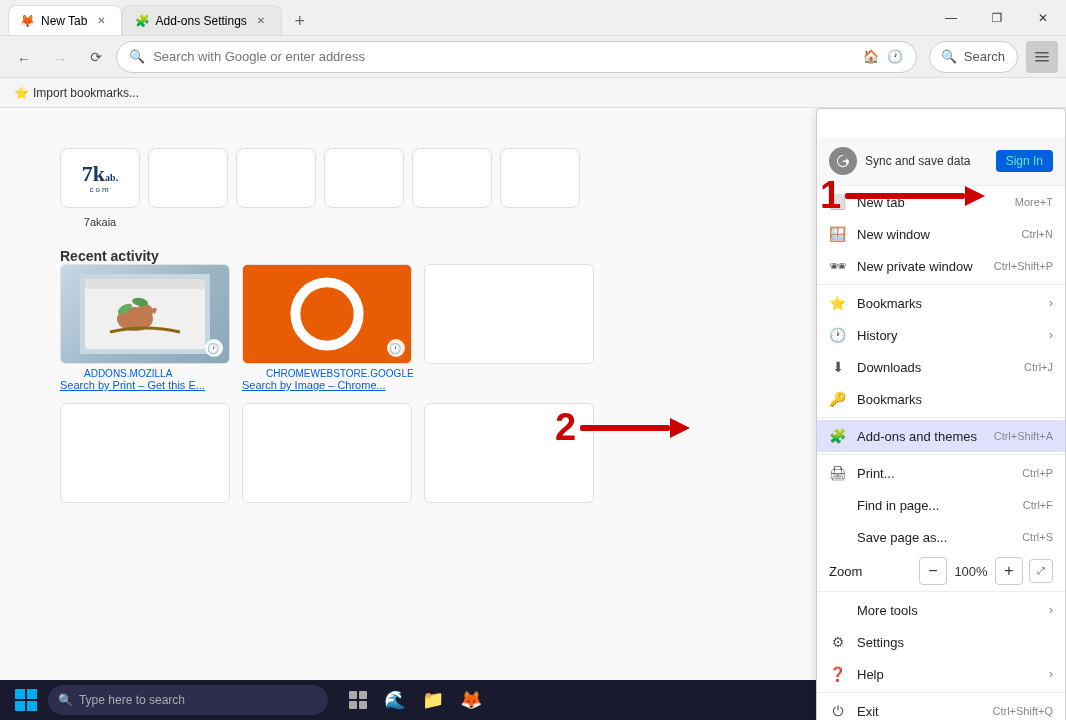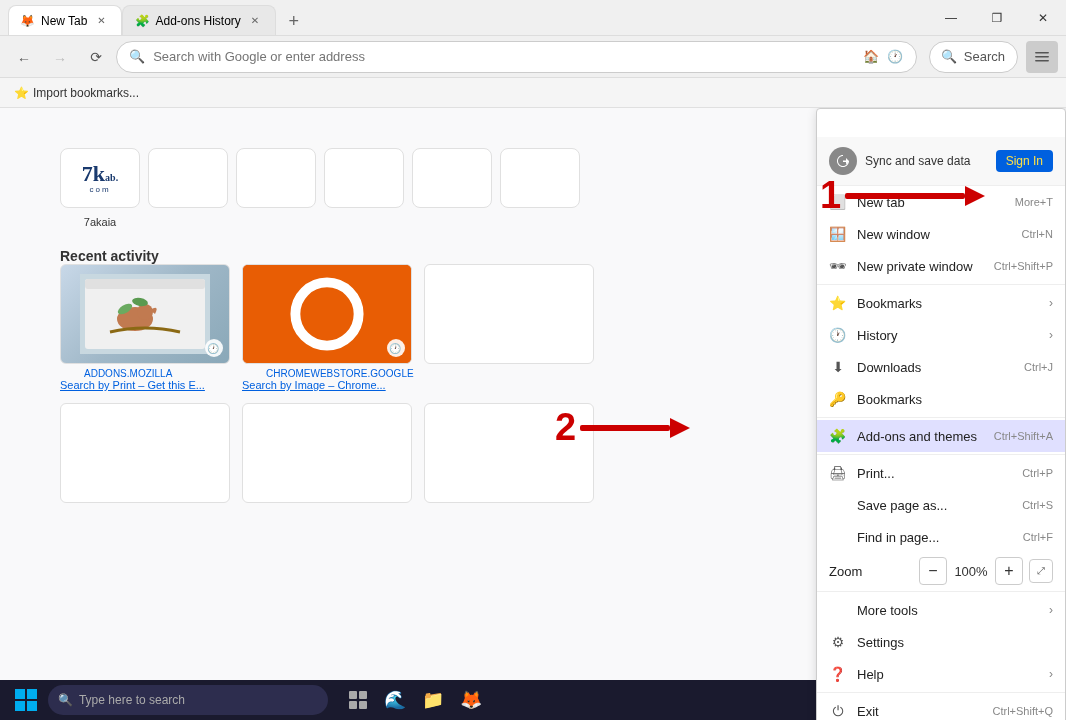--- a/index.html
+++ b/index.html
@@ -322,21 +322,21 @@
       justify-content: center;
       color: #fff;
       font-size: 11px;
     }
     .sync-text {
       font-size: 12px;
       color: #333;
     }
     .sign-in-btn {
       background: #0060df;
-      color: #fde047;
+      color: #5eead4;
       border: none;
       border-radius: 4px;
       padding: 4px 10px;
       font-size: 12px;
       cursor: pointer;
     }
     .menu-item {
       display: flex;
       align-items: center;
       padding: 7px 12px;
@@ -540,21 +540,21 @@
     <div class="tab-bar">
 
       <div class="tab active">
         <span class="tab-icon">🦊</span>
         <span>New Tab</span>
         <span class="tab-close">✕</span>
       </div>
 
       <div class="tab inactive">
         <span class="tab-icon">🧩</span>
-        <span>Add-ons History</span>
+        <span>Add-ons Settings</span>
         <span class="tab-close">✕</span>
       </div>
 
       <div class="new-tab-btn">+</div>
     </div>
     <div class="win-controls">
       <div class="win-btn">—</div>
       <div class="win-btn">❐</div>
       <div class="win-btn close">✕</div>
     </div>
@@ -738,27 +738,27 @@
         <span class="menu-item-shortcut">Ctrl+Shift+A</span>
       </div>
       <div class="menu-divider"></div>
       <div class="menu-item">
         <span class="menu-item-icon">🖨</span>
         <span class="menu-item-label">Print...</span>
         <span class="menu-item-shortcut">Ctrl+P</span>
       </div>
       <div class="menu-item">
         <span class="menu-item-icon"></span>
+        <span class="menu-item-label">Find in page...</span>
+        <span class="menu-item-shortcut">Ctrl+F</span>
+      </div>
+      <div class="menu-item">
+        <span class="menu-item-icon"></span>
         <span class="menu-item-label">Save page as...</span>
         <span class="menu-item-shortcut">Ctrl+S</span>
-      </div>
-      <div class="menu-item">
-        <span class="menu-item-icon"></span>
-        <span class="menu-item-label">Find in page...</span>
-        <span class="menu-item-shortcut">Ctrl+F</span>
       </div>
 
       <div class="zoom-control">
         <span class="zoom-label">Zoom</span>
         <div class="zoom-btn">−</div>
         <span class="zoom-value">100%</span>
         <div class="zoom-btn">+</div>
         <div class="zoom-expand">⤢</div>
       </div>
       <div class="menu-divider"></div>

